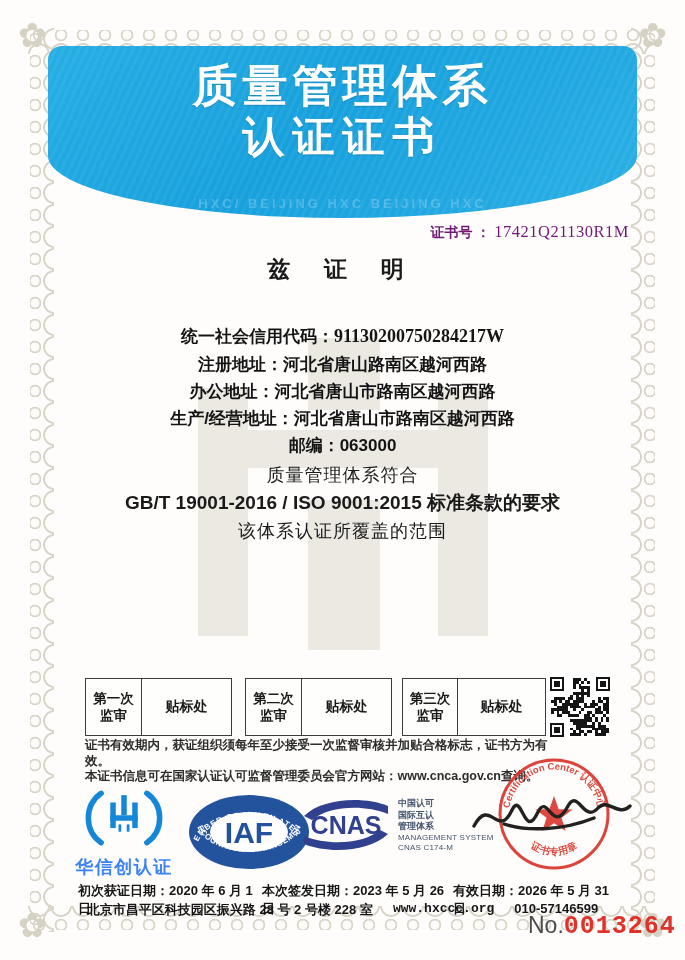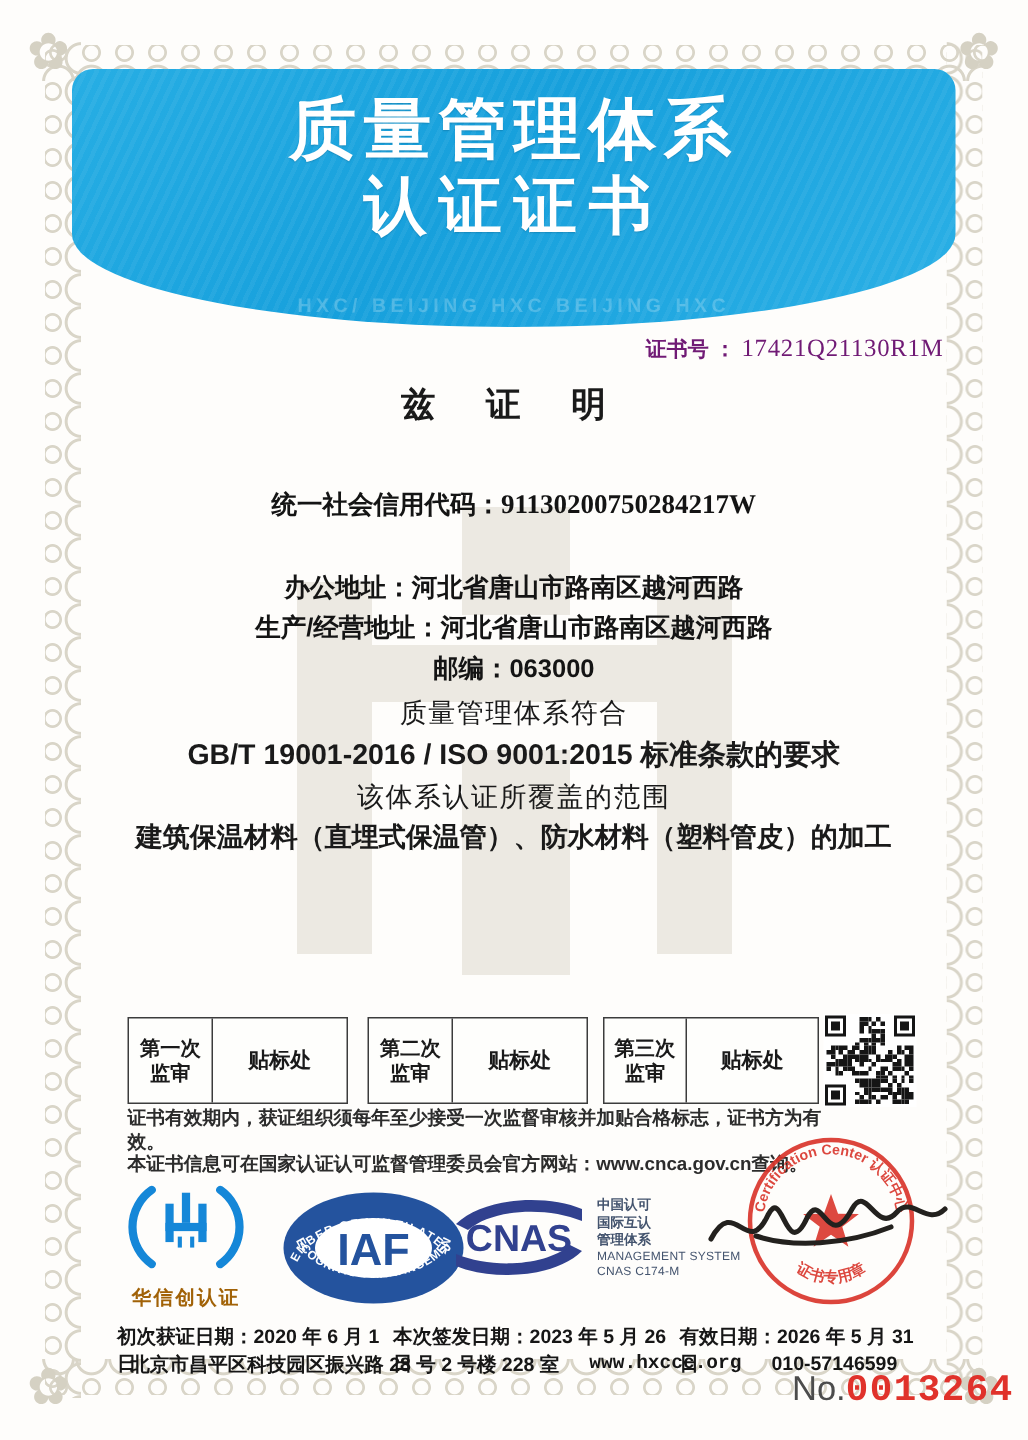--- a/index.html
+++ b/index.html
@@ -79,21 +79,21 @@
   .qr-modules{position:absolute;inset:2px;display:grid;grid-template-columns:repeat(21,1fr);grid-auto-rows:1fr;}
   .qr-modules i{background:#151515;display:block;}
   .qr-finder{position:absolute;width:14px;height:14px;border:2.5px solid #151515;background:#fff;box-sizing:border-box;}
   .qr-finder::after{content:"";position:absolute;inset:2px;background:#151515;}
   .qf-tl{left:1px;top:1px;} .qf-tr{right:1px;top:1px;} .qf-bl{left:1px;bottom:1px;}
   
   .notices{position:absolute;left:85px;top:738px;width:470px;z-index:1;
     font-size:12.5px;font-weight:bold;color:#2c2c2c;line-height:15.5px;text-align:left;}
   
   .logo-hxc{position:absolute;left:68px;top:786px;width:112px;text-align:center;z-index:1;}
-  .logo-hxc .caption{font-size:13px;font-weight:bold;color:#a16207;letter-spacing:1.5px;margin-top:1px;}
+  .logo-hxc .caption{font-size:18px;font-weight:bold;color:#3b82f6;letter-spacing:1.5px;margin-top:1px;}
   .logo-iaf{position:absolute;left:186px;top:792px;z-index:1;}
   .logo-cnas{position:absolute;left:298px;top:796px;z-index:1;}
   .accred{position:absolute;left:398px;top:798px;width:118px;z-index:1;color:#44546e;text-align:left;}
   .accred .cn{font-size:9px;font-weight:bold;line-height:11.5px;}
   .accred .en{font-size:8px;line-height:10.5px;letter-spacing:.2px;}
   .seal{position:absolute;left:468px;top:752px;width:168px;height:128px;z-index:2;}
   
   .dates{position:absolute;left:78px;right:66px;top:882px;display:flex;justify-content:space-between;
     z-index:2;font-size:13px;font-weight:bold;color:#161616;}
   .footer{position:absolute;left:50px;right:50px;top:901px;display:flex;justify-content:center;gap:20px;
@@ -135,34 +135,36 @@
   <div class="cert-no">
     <span>证书号 ：</span>
     <span class="val">17421Q21130R1M</span>
   </div>
 
   <div class="cline proclaim">兹 证 明</div>
 
   <div class="cline infoline info0">
     <span>统一社会信用代码：</span><span class="serifval">91130200750284217W</span>
   </div>
+  <div class="cline infoline info1">
+    <span>注册地址：</span><span>河北省唐山路南区越河西路</span>
+  </div>
   <div class="cline infoline info2">
     <span>办公地址：</span><span>河北省唐山市路南区越河西路</span>
   </div>
   <div class="cline infoline info3">
     <span>生产/经营地址：</span><span>河北省唐山市路南区越河西路</span>
   </div>
   <div class="cline infoline info4">
     <span>邮编：</span><span>063000</span>
   </div>
 
   <div class="cline std1">质量管理体系符合</div>
   <div class="cline std2">GB/T 19001-2016 / ISO 9001:2015 标准条款的要求</div>
   <div class="cline std3">该体系认证所覆盖的范围</div>
-  <div class="cline std4">建筑保温材料（直埋式保温管）、防水材料（塑料管皮）的加工</div>
 
   <div class="sv-group sv-a">
     <div class="sv-audit">
       <span>第一次</span>
       <span>监审</span>
     </div>
     <div class="sv-sticker">贴标处</div>
   </div>
   <div class="sv-group sv-b">
     <div class="sv-audit">

